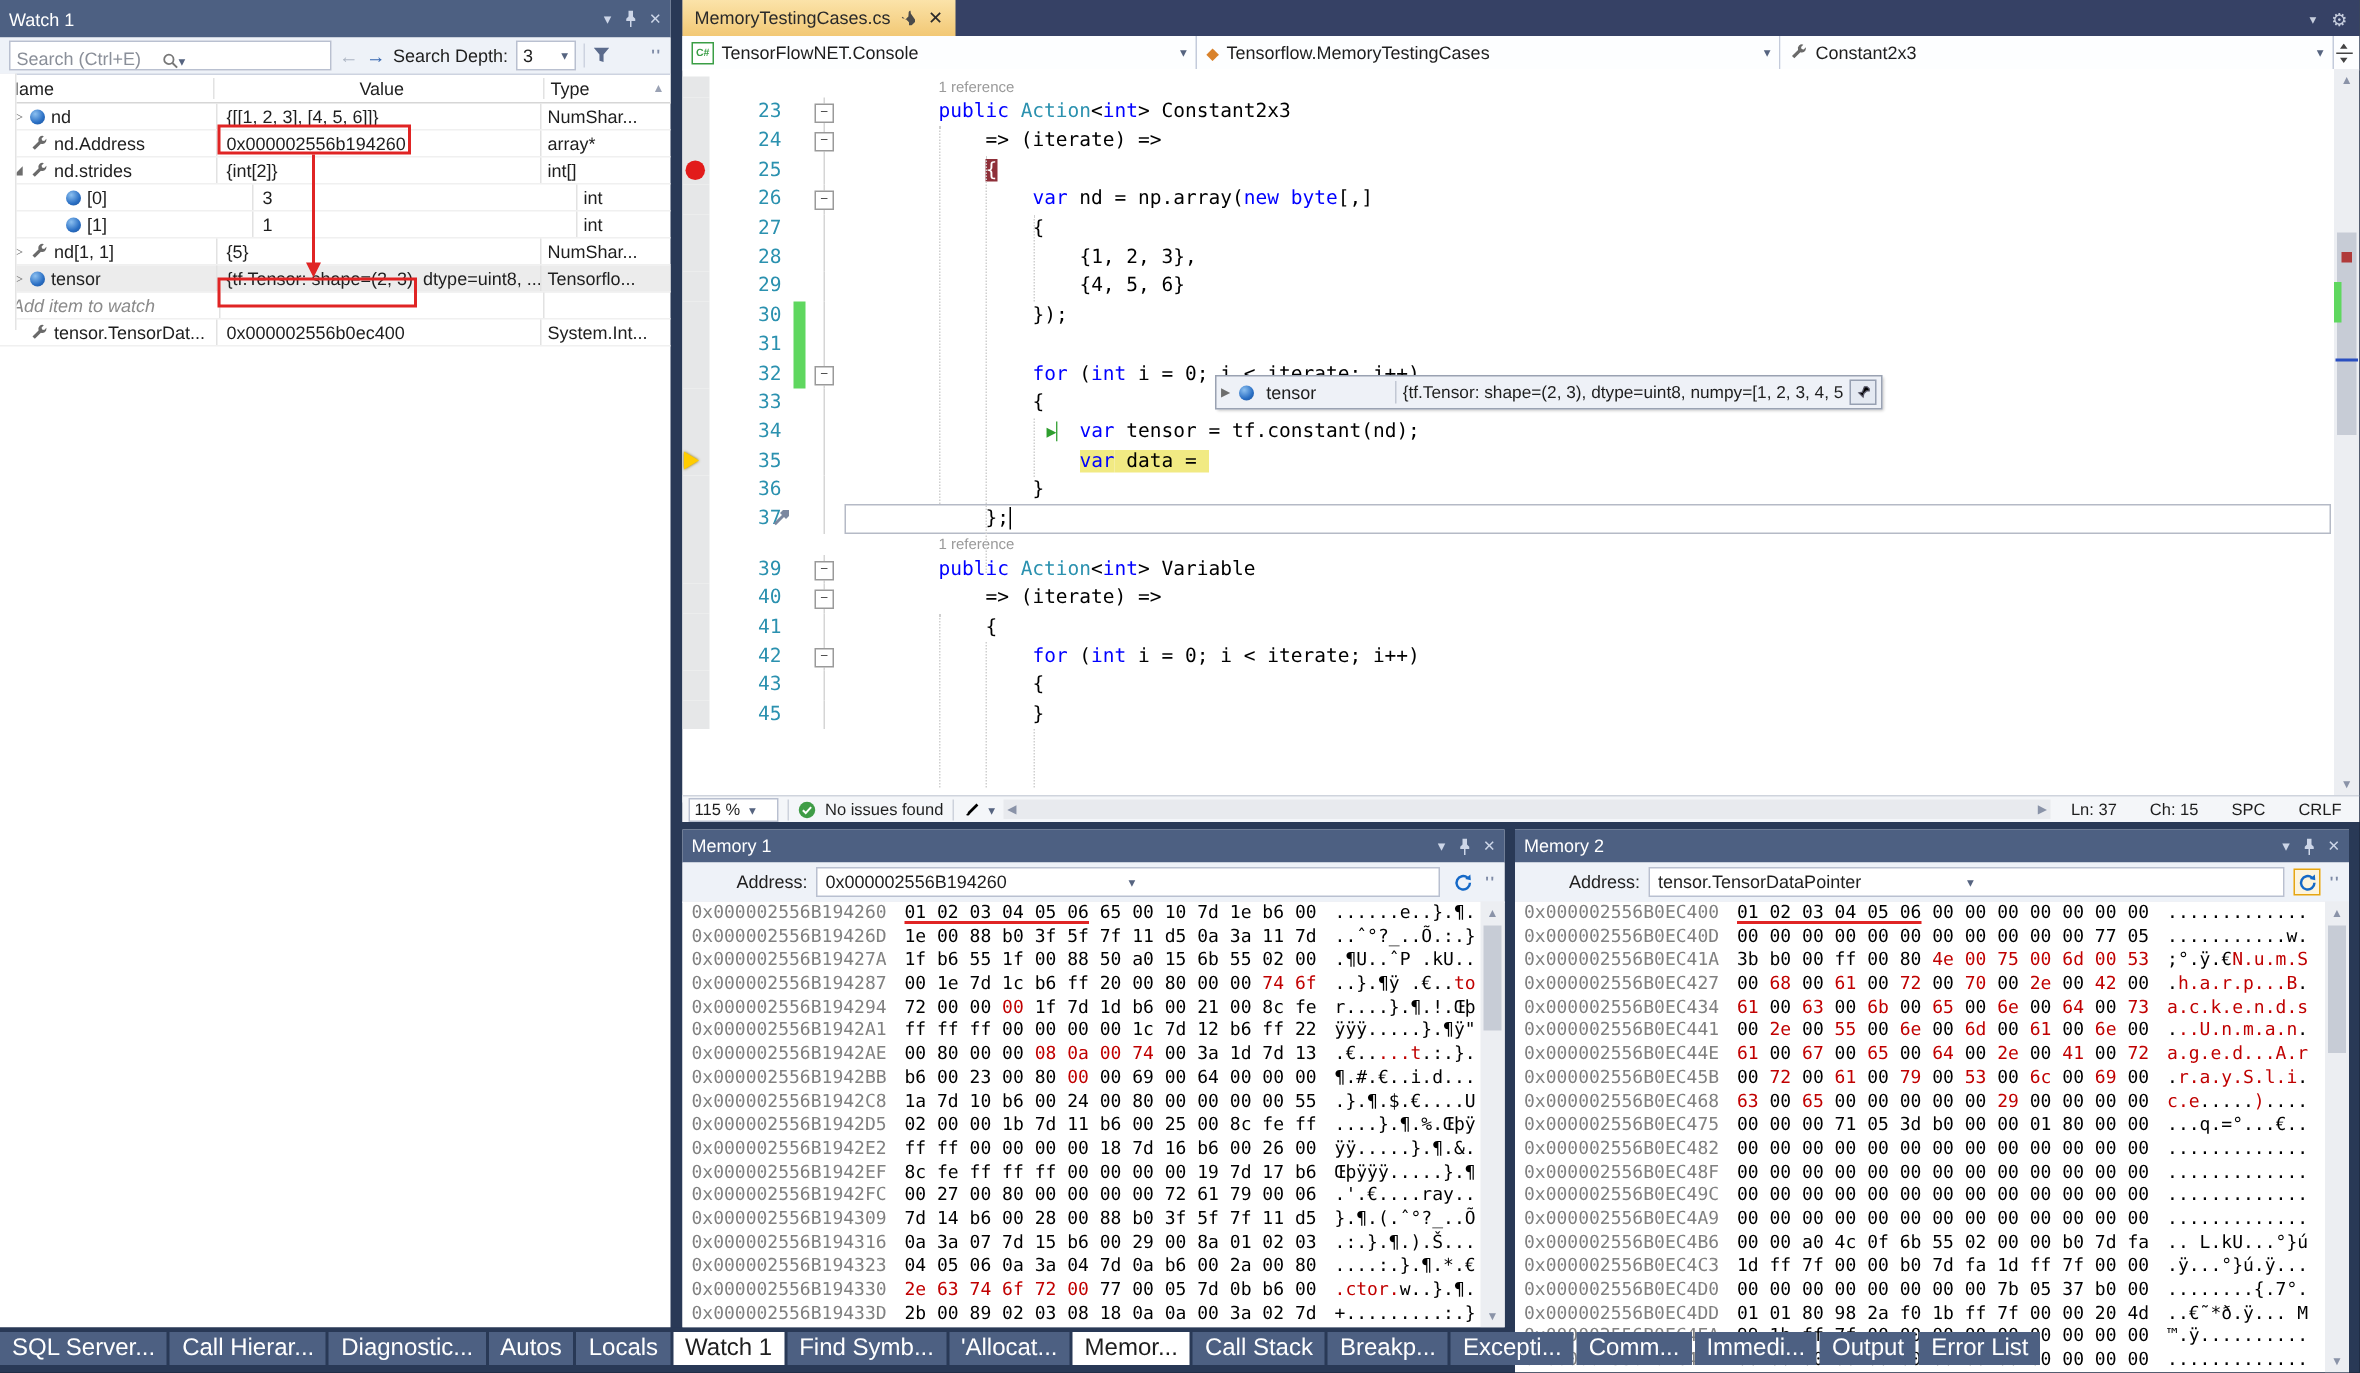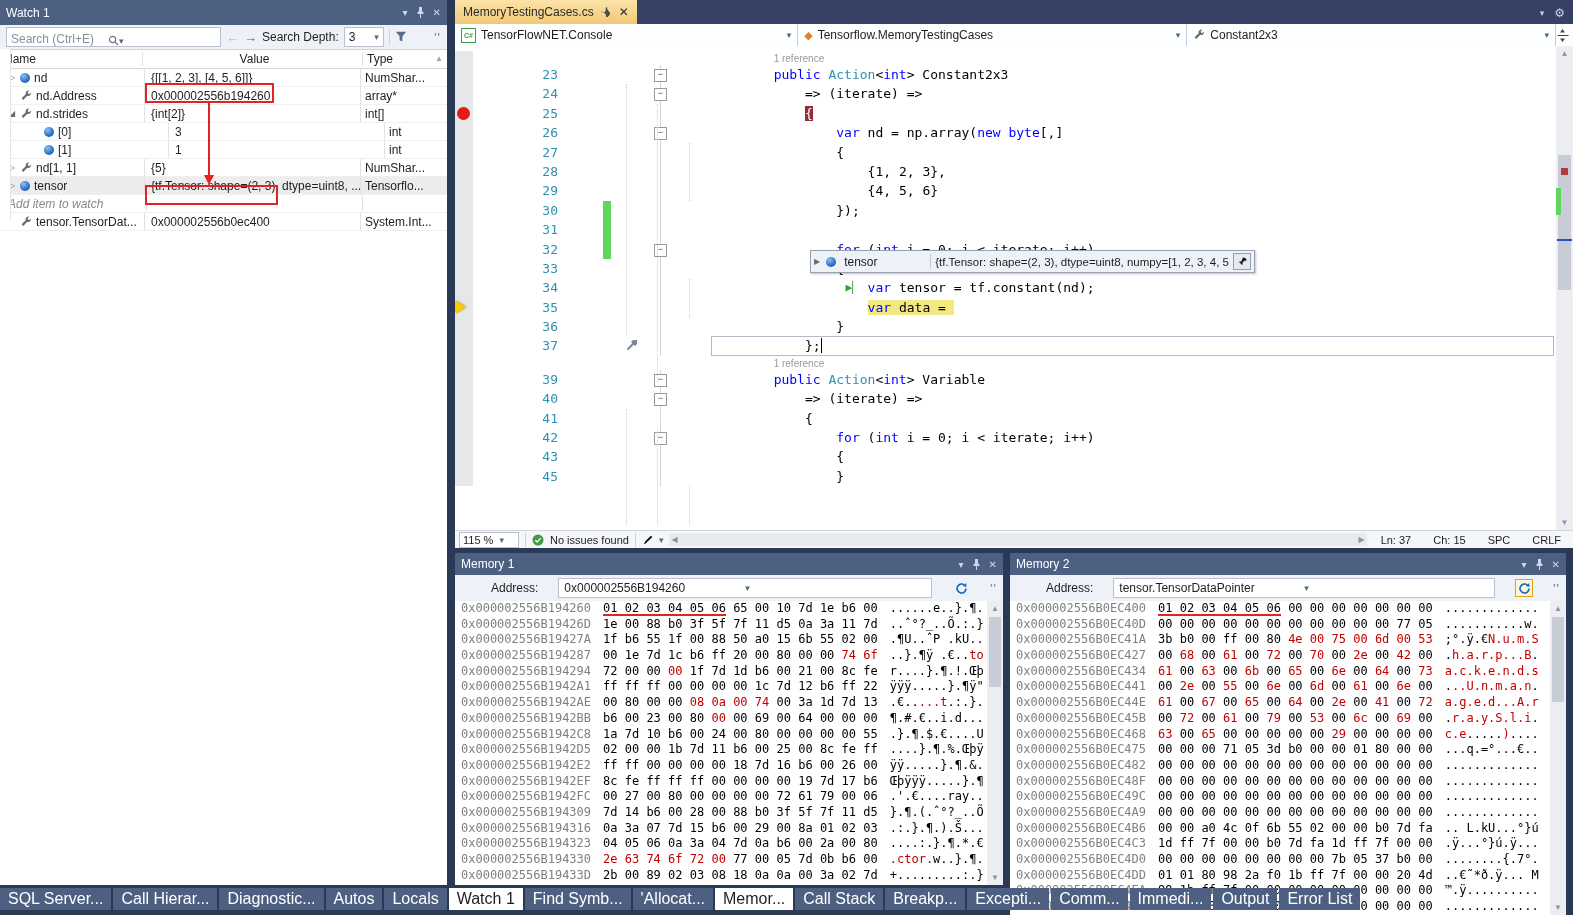--- a/index.html
+++ b/index.html
@@ -59,21 +59,21 @@
     background:#fdfeff;}
   .navcombo .caret{margin-left:auto;}
   #nav1{width:338px;}#nav2{width:385px;}#nav3{width:364px;}
   #navsplit{flex:1;display:flex;align-items:center;justify-content:flex-end;padding-right:4px;background:#fdfeff;}
   .csico{width:13px;height:13px;border:1px solid #3a9e46;color:#3a9e46;font-size:7px;font-weight:bold;
     display:flex;align-items:center;justify-content:center;flex:none;background:#fff;}
   .clsico{color:#d9822b;font-size:11px;}
   
   #code{position:absolute;left:0;top:46px;width:1101px;height:484px;overflow:hidden;
     font-family:"DejaVu Sans Mono",monospace;font-size:13px;background:#fff;padding-top:5px;}
-  .crow{display:flex;height:19.4px;line-height:19.4px;white-space:pre;gap:37px;}
+  .crow{display:flex;height:19.4px;line-height:19.4px;white-space:pre;}
   .crow.ref{height:14px;line-height:14px;}
   .m-bp{width:18px;background:#e6e7e8;flex:none;position:relative;}
   .m-num{width:56px;flex:none;text-align:right;padding-right:8px;color:#2b91af;box-sizing:border-box;position:relative;}
   .m-chg{width:8px;flex:none;position:relative;}
   .m-chg.green{background:#5fd75f;}
   .m-fold{width:26px;flex:none;position:relative;}
   .foldline{position:absolute;left:12px;top:0;bottom:0;width:1px;background:#d5d5d5;}
   .foldbox{position:absolute;left:6px;top:4px;width:11px;height:11px;border:1px solid #9a9a9a;
     background:#fff;font-size:9px;line-height:9px;text-align:center;color:#4a4a4a;
     font-family:"Liberation Sans",sans-serif;}
@@ -100,21 +100,21 @@
   
   #estatus{position:absolute;left:0;top:530px;width:100%;height:18px;background:#f4f6f9;
     border-top:1px solid #cfd4dd;display:flex;align-items:center;font-size:11px;gap:6px;padding:0 4px;box-sizing:border-box;}
   #zoomcombo{background:#fff;border:1px solid #b9c0d0;height:14px;display:flex;align-items:center;
     padding:0 3px;gap:6px;width:52px;}
   .vsep{width:1px;height:14px;background:#cdd2dc;}
   #hstrack{flex:1;height:13px;background:#e8eaee;display:flex;align-items:center;
     justify-content:space-between;color:#8a93a8;font-size:8px;padding:0 2px;}
   .statxt{padding:0 8px;}
   
-  .memwin .toolbar{gap:20px;padding-left:36px;}
+  .memwin .toolbar{gap:6px;padding-left:36px;}
   .addrcombo{flex:1;background:#fff;border:1px solid #b9c0d0;height:18px;display:flex;
     align-items:center;padding:0 5px;}
   .addrcombo span{flex:1;}
   .refresh{width:18px;height:18px;display:flex;align-items:center;justify-content:center;}
   .refresh.hot{border:1px solid #e5a512;background:#fdf4dc;box-sizing:border-box;}
   .hexdump{position:absolute;left:0;right:0;bottom:0;overflow:hidden;background:#fff;
     font-family:"DejaVu Sans Mono",monospace;font-size:12px;padding-left:6px;}
   .mrow{height:15.7px;line-height:15.7px;white-space:pre;display:flex;position:relative;}
   .maddr{width:134px;color:#808080;flex:none;margin-right:8px;}
   .mhex{flex:none;color:#000;}

